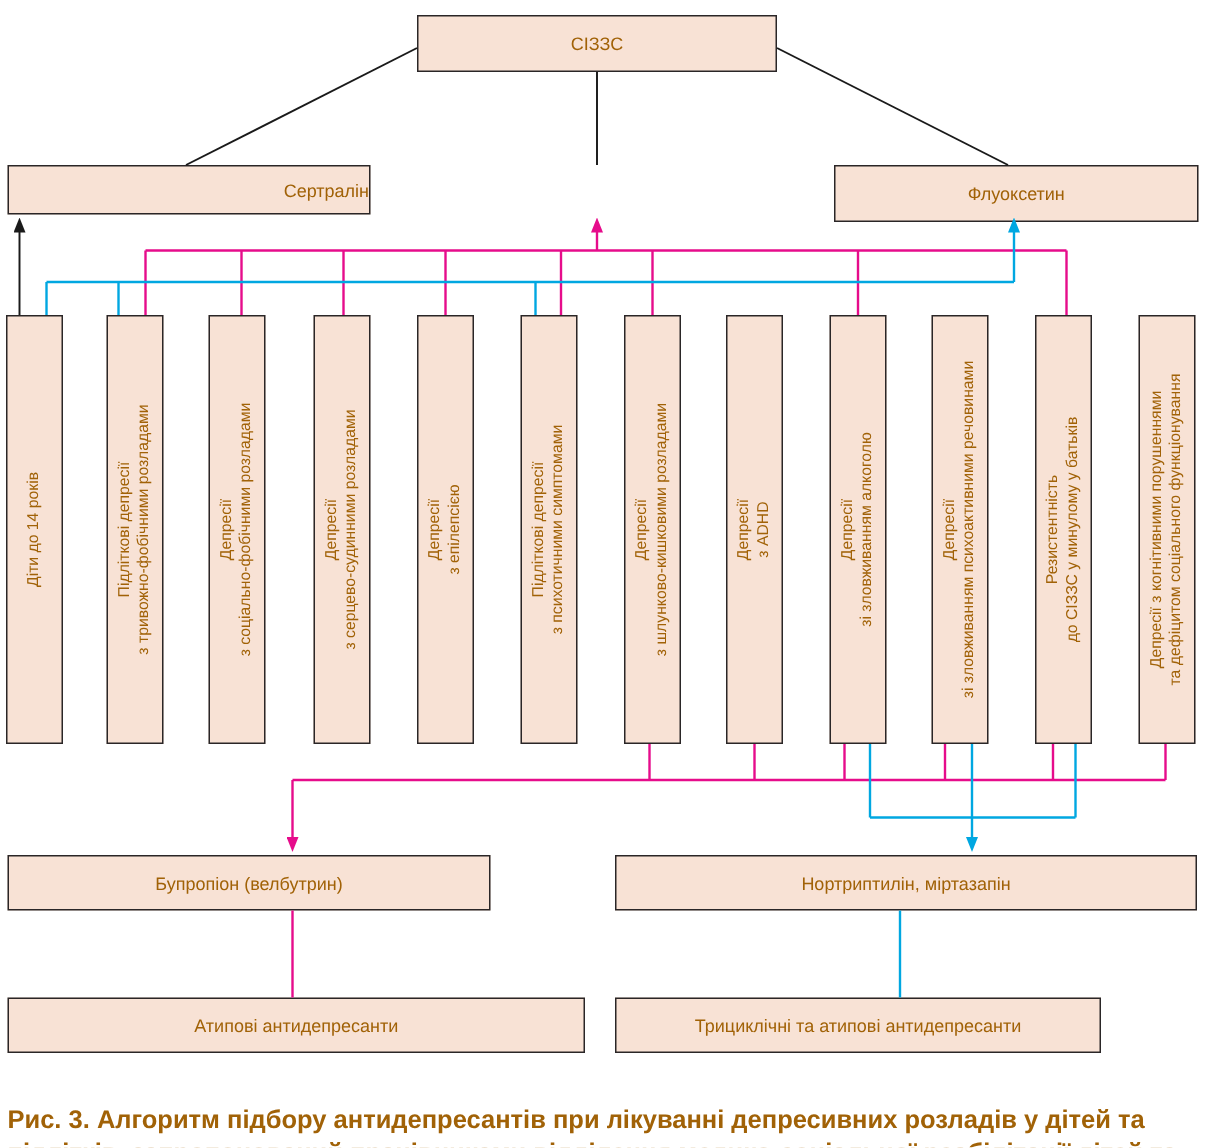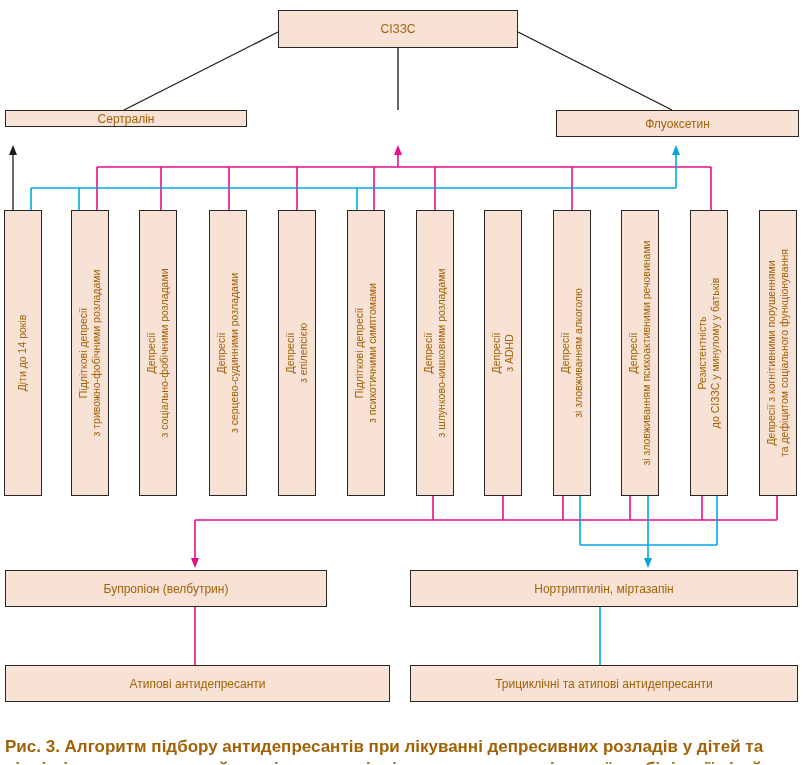--- a/index.html
+++ b/index.html
@@ -54,24 +54,24 @@
 </style>
 </head>
 <body>
 
 <div id="canvas">
 
   <div class="node" style="left:278px; top:10px; width:240px; height:38px;">
     <span>СІЗЗС</span>
   </div>
 
-  <div class="node" style="left:5px; top:110px; width:242px; height:17px;">
+  <div class="node" style="left:5px; top:110px; width:242px; height:33px;justify-content:flex-end;">
     <span>Сертралін</span>
   </div>
-  <div class="node" style="left:556px; top:110px; width:243px; height:27px;">
+  <div class="node" style="left:556px; top:110px; width:243px; height:38px;">
     <span>Флуоксетин</span>
   </div>
 
   <div class="vbox" style="left:4px">
     <div class="vrot">
       <span>Діти до 14 років</span>
     </div>
   </div>
   <div class="vbox" style="left:71px">
     <div class="vrot">
@@ -143,21 +143,21 @@
   <div class="node" style="left:5px; top:570px; width:322px; height:37px;">
     <span>Бупропіон (велбутрин)</span>
   </div>
   <div class="node" style="left:5px; top:665px; width:385px; height:37px;">
     <span>Атипові антидепресанти</span>
   </div>
 
   <div class="node" style="left:410px; top:570px; width:388px; height:37px;">
     <span>Нортриптилін, міртазапін</span>
   </div>
-  <div class="node" style="left:410px; top:665px; width:388px; height:37px;">
+  <div class="node" style="left:410px; top:665px; width:324px; height:37px;">
     <span>Трициклічні та атипові антидепресанти</span>
   </div>
 
   <svg id="connectors" width="803" height="765" viewBox="0 0 803 765">
     <defs>
       <marker id="arr-k" viewBox="0 0 10 8" refX="2" refY="4" markerWidth="10" markerHeight="8" markerUnits="userSpaceOnUse" orient="auto">
           <path d="M0,0 L10,4 L0,8 Z" fill="#1a1a1a"></path>
         </marker>
       <marker id="arr-m" viewBox="0 0 10 8" refX="2" refY="4" markerWidth="10" markerHeight="8" markerUnits="userSpaceOnUse" orient="auto">
           <path d="M0,0 L10,4 L0,8 Z" fill="#e60c8b"></path>

